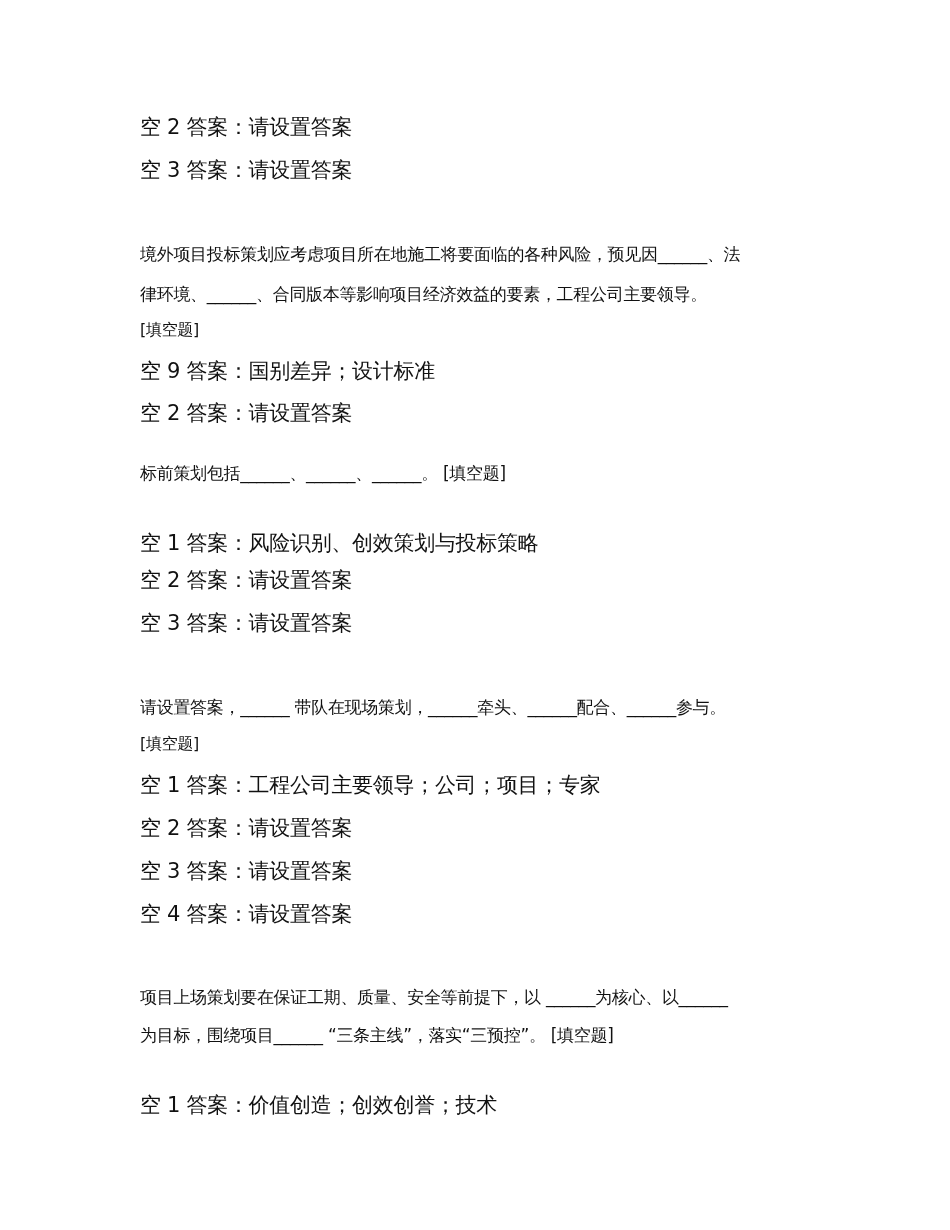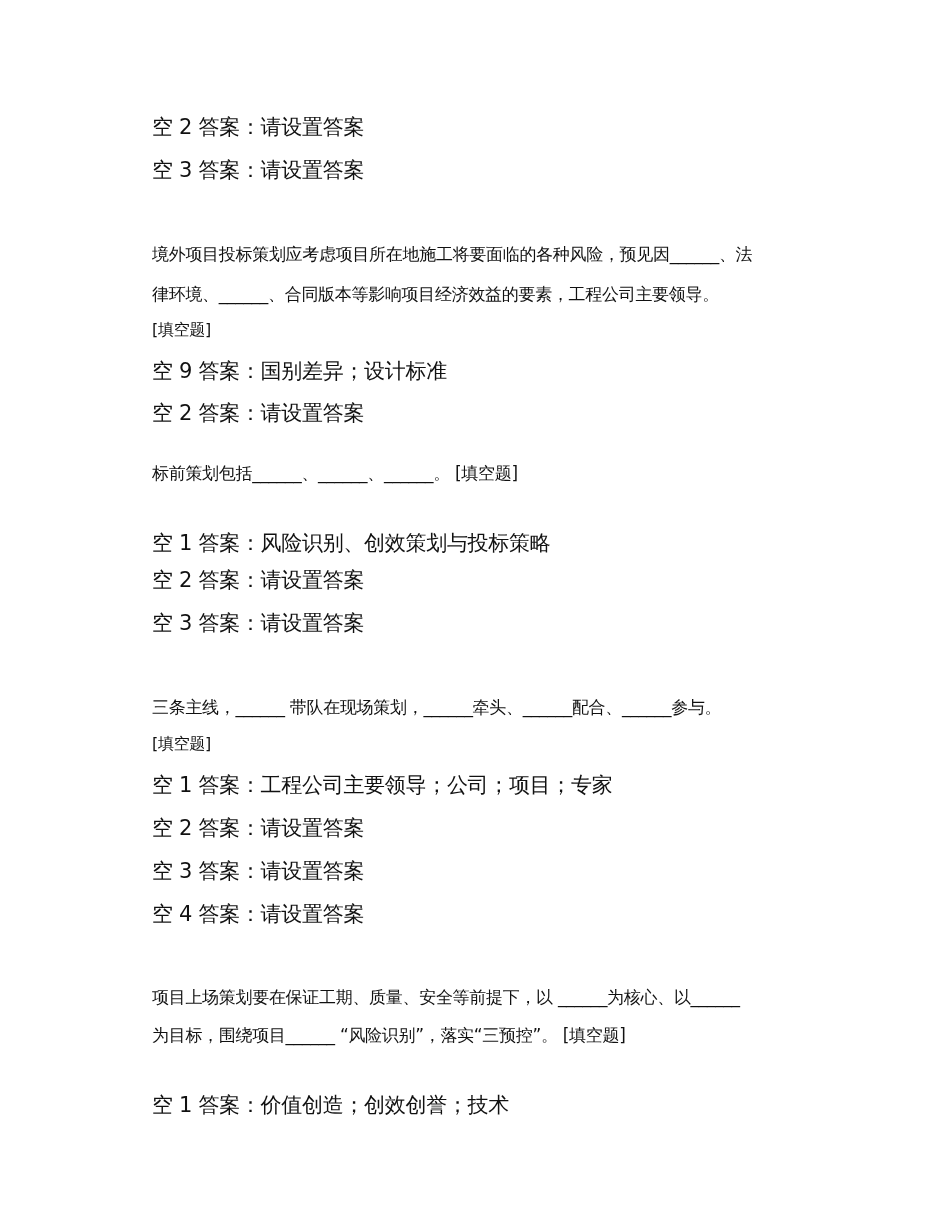--- a/index.html
+++ b/index.html
@@ -1,18 +1,18 @@
 <!DOCTYPE html>
 <html><head>
   <meta charset="utf-8">
   <style>
     html, body { margin: 0; padding: 0; background: #ffffff; }
     body { width: 950px; height: 1230px; position: relative; overflow: hidden;
            font-family: "DejaVu Sans", "Liberation Sans", sans-serif; color: #111111; }
-    .line { position: absolute; left: 140px; white-space: nowrap; margin-left: 12px; }
+    .line { position: absolute; left: 140px; white-space: nowrap; }
     .q { font-size: 17px; letter-spacing: -0.3px; }
     .a { font-size: 21px; letter-spacing: -0.3px; }
     .tag { font-size: 16px; }
   </style>
 </head>
 <body>
 
 <div>
   <div class="line a" style="top:113px">空 2 答案：请设置答案</div>
   <div class="line a" style="top:156px">空 3 答案：请设置答案</div>
@@ -21,23 +21,23 @@
   <div class="line q" style="top:283px">律环境、______、合同版本等影响项目经济效益的要素，工程公司主要领导。</div>
   <div class="line q tag" style="top:320px">[填空题]</div>
   <div class="line a" style="top:357px">空 9 答案：国别差异；设计标准</div>
   <div class="line a" style="top:399px">空 2 答案：请设置答案</div>
 
   <div class="line q" style="top:462px">标前策划包括______、______、______。 [填空题]</div>
   <div class="line a" style="top:529px">空 1 答案：风险识别、创效策划与投标策略</div>
   <div class="line a" style="top:566px">空 2 答案：请设置答案</div>
   <div class="line a" style="top:609px">空 3 答案：请设置答案</div>
 
-  <div class="line q" style="top:696px">三条主线，______ 带队在现场策划，______牵头、______配合、______参与。</div>
+  <div class="line q" style="top:696px">请设置答案，______ 带队在现场策划，______牵头、______配合、______参与。</div>
   <div class="line q tag" style="top:734px">[填空题]</div>
   <div class="line a" style="top:771px">空 1 答案：工程公司主要领导；公司；项目；专家</div>
   <div class="line a" style="top:814px">空 2 答案：请设置答案</div>
   <div class="line a" style="top:857px">空 3 答案：请设置答案</div>
   <div class="line a" style="top:900px">空 4 答案：请设置答案</div>
 
   <div class="line q" style="top:986px">项目上场策划要在保证工期、质量、安全等前提下，以 ______为核心、以______</div>
-  <div class="line q" style="top:1024px">为目标，围绕项目______ “风险识别”，落实“三预控”。 [填空题]</div>
+  <div class="line q" style="top:1024px">为目标，围绕项目______ “三条主线”，落实“三预控”。 [填空题]</div>
   <div class="line a" style="top:1091px">空 1 答案：价值创造；创效创誉；技术</div>
 </div>
 
 </body></html>

